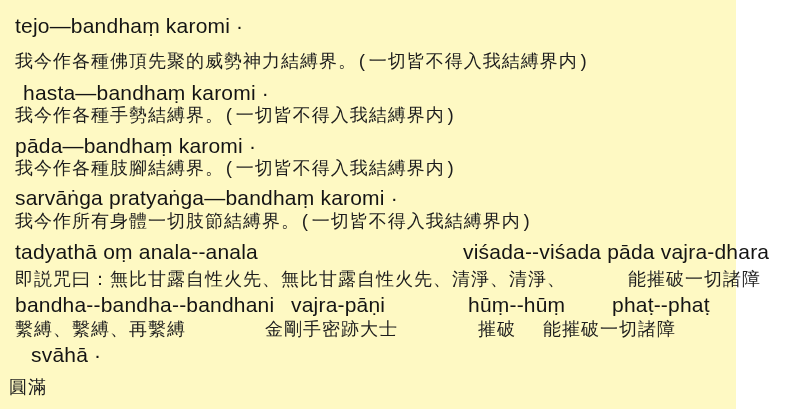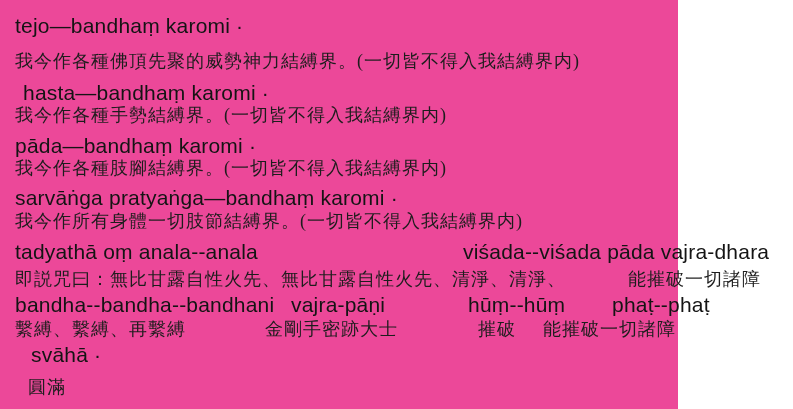--- a/index.html
+++ b/index.html
@@ -1,26 +1,26 @@
 <!DOCTYPE html>
 <html><head>
 <meta charset="utf-8">
 <style>
   html,body{margin:0;padding:0;}
   body{width:793px;height:409px;background:#ffffff;overflow:hidden;}
-  .page{position:relative;width:678px;height:409px;background:#ec4899;
+  .page{position:relative;width:736px;height:409px;background:#fef9c3;
         font-family:"Liberation Sans","DejaVu Sans",sans-serif;color:#161616;}
   .line{position:absolute;left:0;width:793px;white-space:nowrap;}
   .seg{position:absolute;top:0;white-space:nowrap;}
   .latin .seg{
     font-family:"Liberation Sans","DejaVu Sans",sans-serif;
     font-size:21px;font-weight:400;letter-spacing:0.2px;color:#141414;
   }
   .zh .seg{
-    font-family:Liberation Serif, serif;
+    font-family:Liberation Mono, monospace;
     font-size:18px;letter-spacing:1px;color:#1d1d1d;
   }
 </style>
 </head>
 <body>
 
 <div class="page">
 
   <div class="line latin" style="top:14px">
     <span class="seg" style="left:15px">tejo—bandhaṃ karomi ·</span>
@@ -76,16 +76,16 @@
     <span class="seg" style="left:265px">金剛手密跡大士</span>
     <span class="seg" style="left:478px">摧破</span>
     <span class="seg" style="left:543px">能摧破一切諸障</span>
   </div>
 
   <div class="line latin" style="top:343px">
     <span class="seg" style="left:31px">svāhā ·</span>
   </div>
 
   <div class="line zh" style="top:375px">
-    <span class="seg" style="left:28px">圓滿</span>
+    <span class="seg" style="left:9px">圓滿</span>
   </div>
 
 </div>
 
 </body></html>

